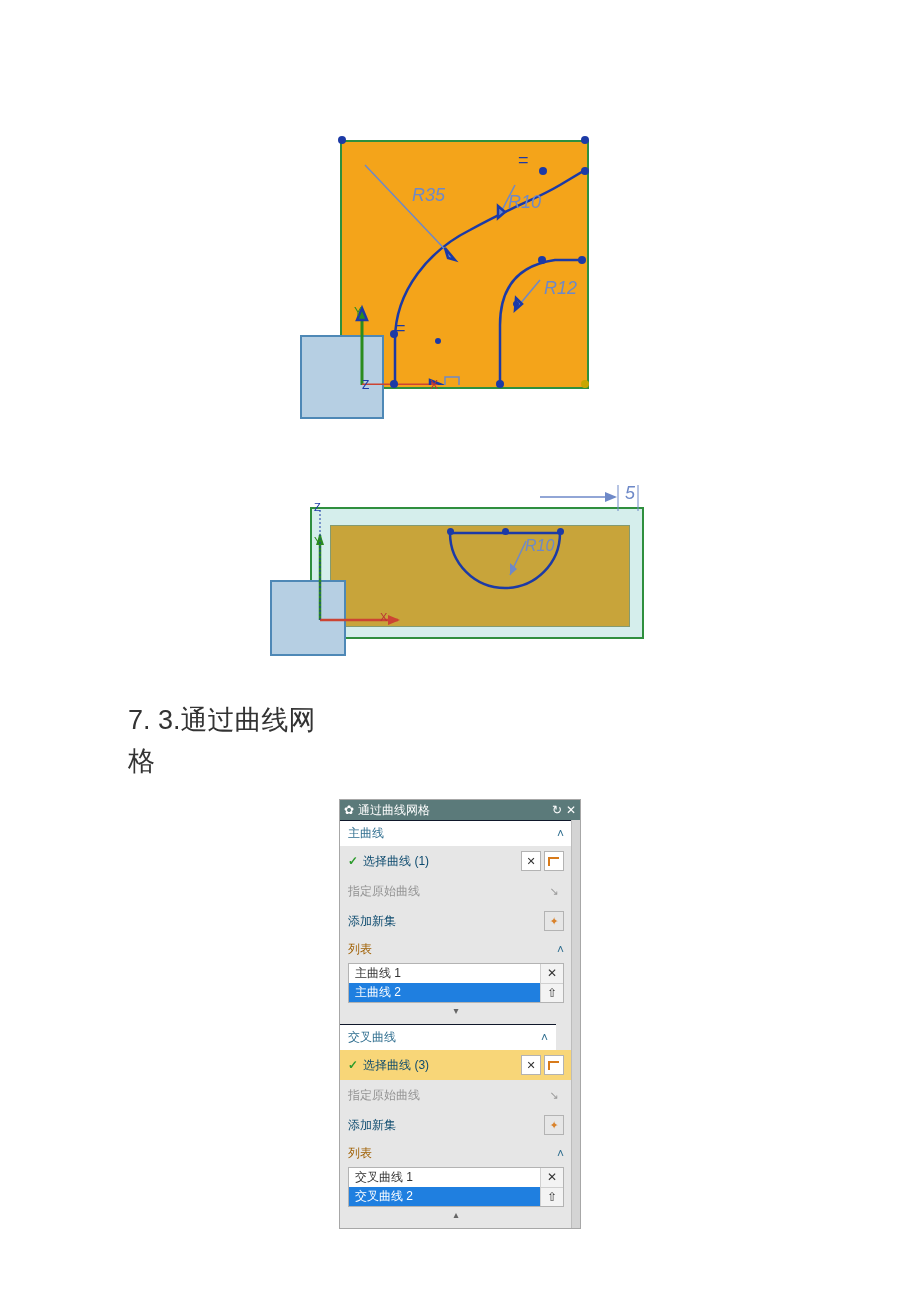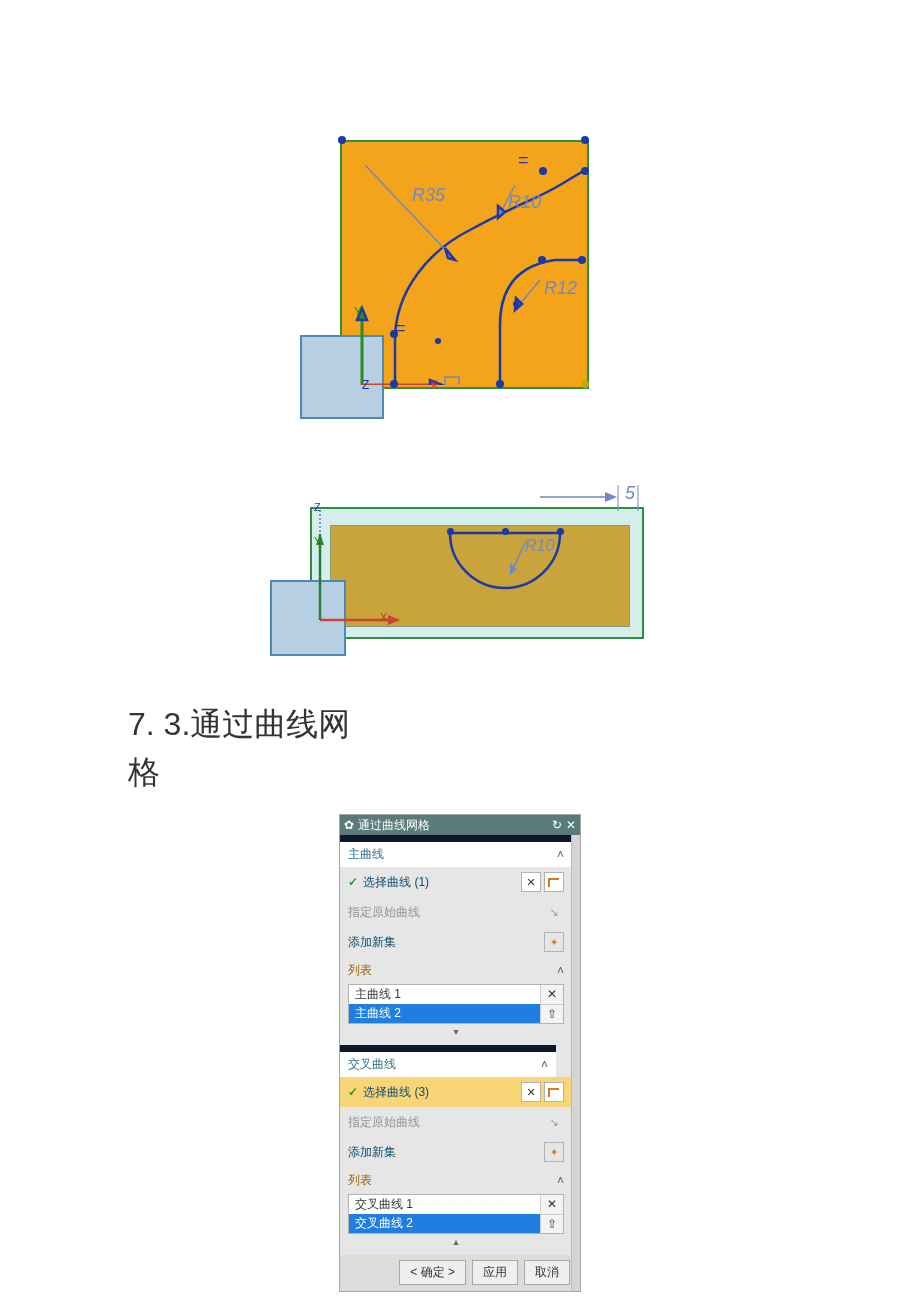--- a/index.html
+++ b/index.html
@@ -78,21 +78,21 @@
   }
   .fig2 .dim5 { position:absolute; left:355px; top:8px; color:#6e89c8; font-size:18px; font-style:italic; }
   .fig2 .anno { position:absolute; color:#6e89c8; font-size:16px; font-style:italic; }
   .fig2 .dot { position:absolute; width:7px; height:7px; background:#1c3aa6; border-radius:50%; }
   .fig2 .axis-y { position:absolute; left:44px; top:60px; color:#2b8c1f; font-size:11px; }
   .fig2 .axis-x { position:absolute; left:110px; top:136px; color:#b33; font-size:11px; }
   .fig2 .axis-z { position:absolute; left:44px; top:26px; color:#1c3aa6; font-size:11px; }
 
   
   .heading {
-    font-size: 32px;
+    font-size: 27px;
     padding: 25px 0 0 128px;
     line-height: 1.5;
   }
 
   
   .dialog-wrap {
     display:flex; justify-content:center; margin-top:18px;
   }
   .dialog {
     width: 240px;
@@ -113,21 +113,21 @@
   .dlg-title .spacer { flex:1; }
   .dlg-title .tbtn { color:#fff; margin-left:4px; cursor:default; }
   .scroll-edge {
     position:absolute; right:0; top:20px; bottom:0; width:8px;
     background:#d4d4d4; border-left:1px solid #bcbcbc;
   }
   .section-head {
     background:#fff; color:#2f6e8f;
     padding:4px 8px;
     display:flex; align-items:center; justify-content:space-between;
-    border-top:7px solid #0f172a;
+    border-top:1px solid #0f172a;
   }
   .section-head .chev { color:#2f6e8f; font-size:12px; }
   .body { background:#e6e6e6; padding:0 8px 6px 8px; margin-right:8px; }
   .row {
     display:flex; align-items:center; justify-content:space-between;
     padding:5px 0;
   }
   .row.sel { background:#f8d678; margin:0 -8px; padding:5px 8px; }
   .row .check-icon { color:#2b9b2b; margin-right:5px; font-weight:bold; }
   .row .lbl { flex:1; color:#0c4a6e; }
@@ -342,21 +342,16 @@
           <div class="list-row">交叉曲线 1</div>
           <div class="list-row selrow">交叉曲线 2</div>
           <div class="list-side">
             <div class="sb">✕</div>
             <div class="sb">⇧</div>
           </div>
         </div>
         <div class="grip">▴</div>
       </div>
 
-      <div class="dlg-buttons">
-        <div class="btn">&lt; 确定 &gt;</div>
-        <div class="btn">应用</div>
-        <div class="btn">取消</div>
-      </div>
     </div>
   </div>
 
 </div>
 
 </body></html>

